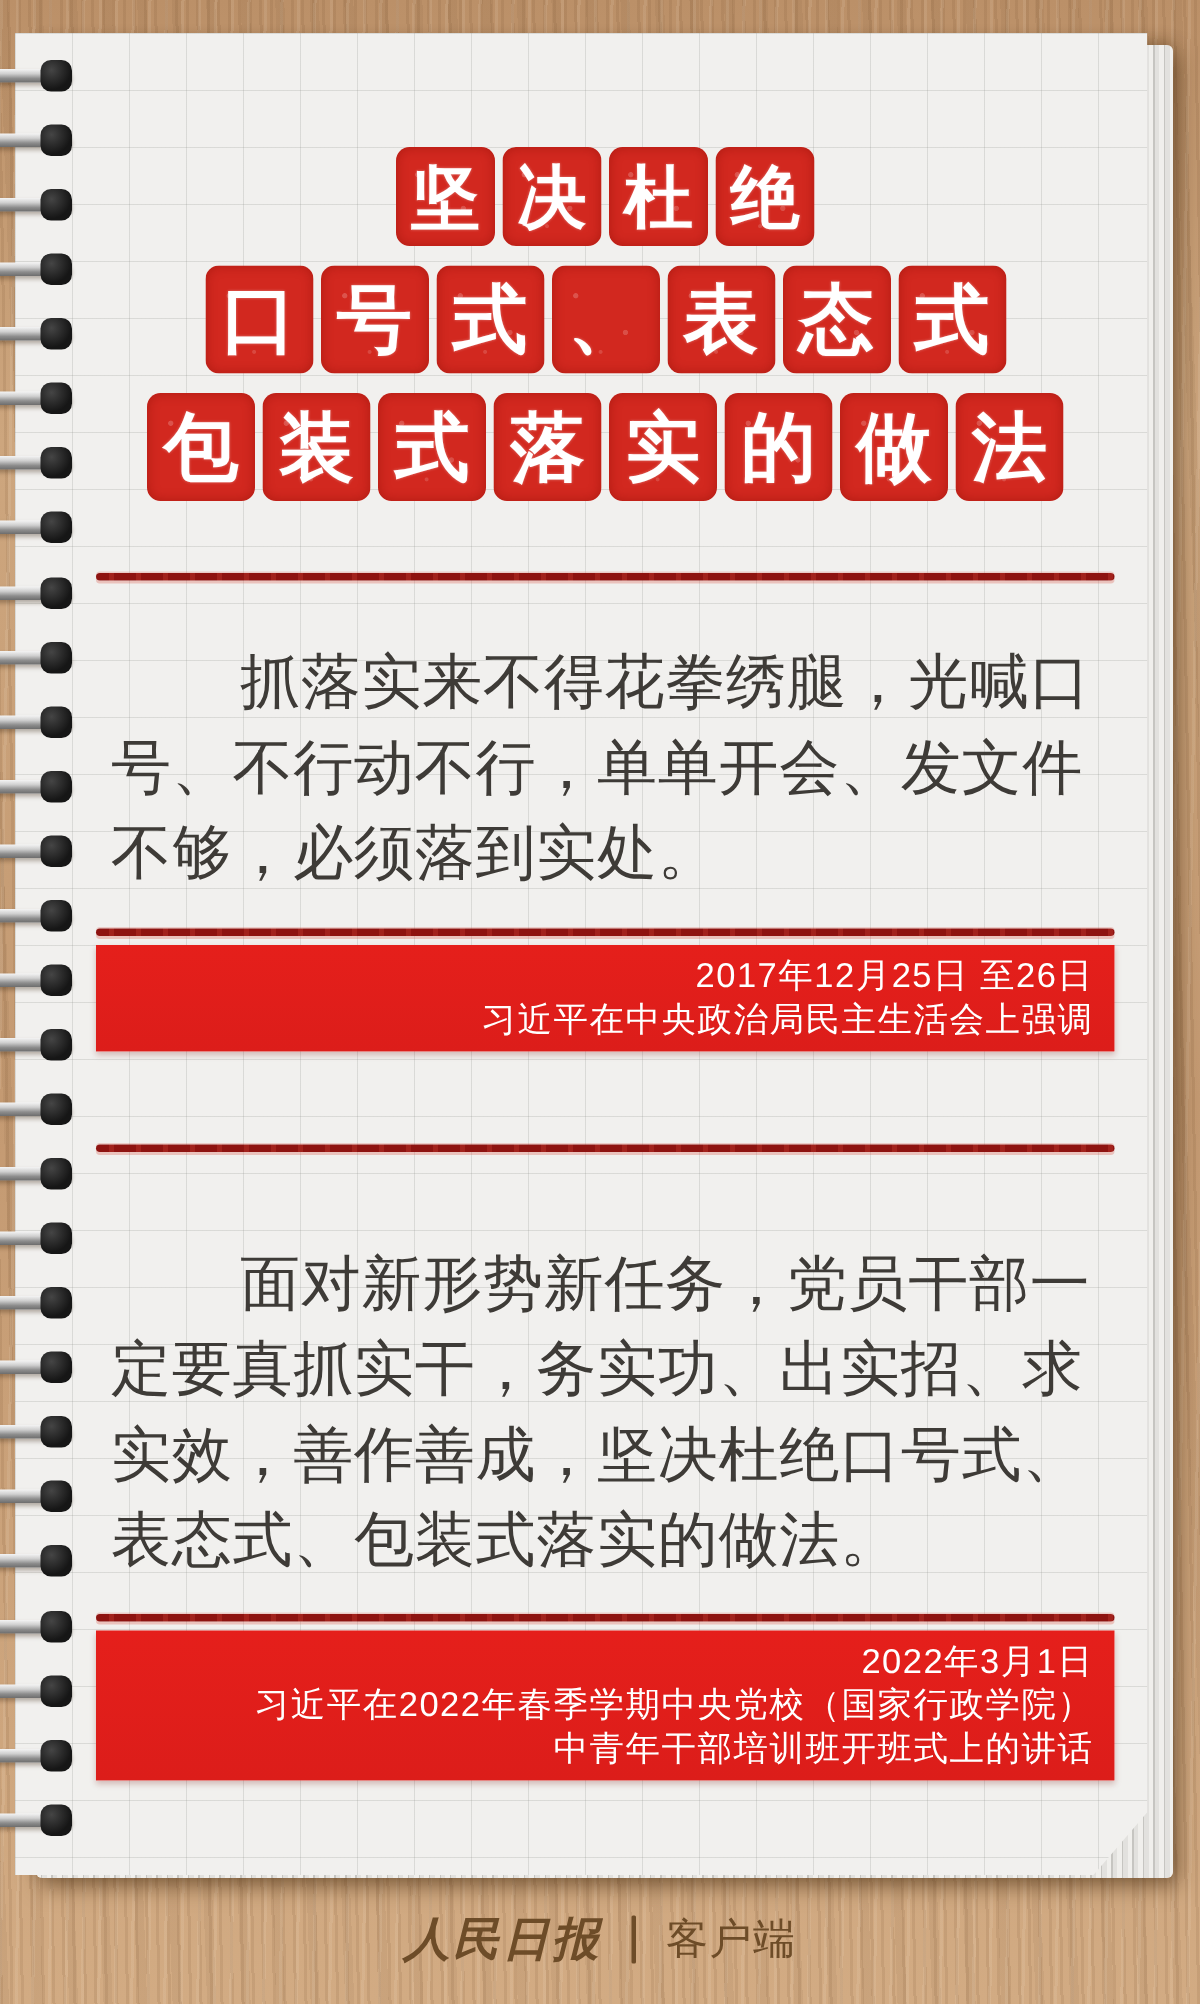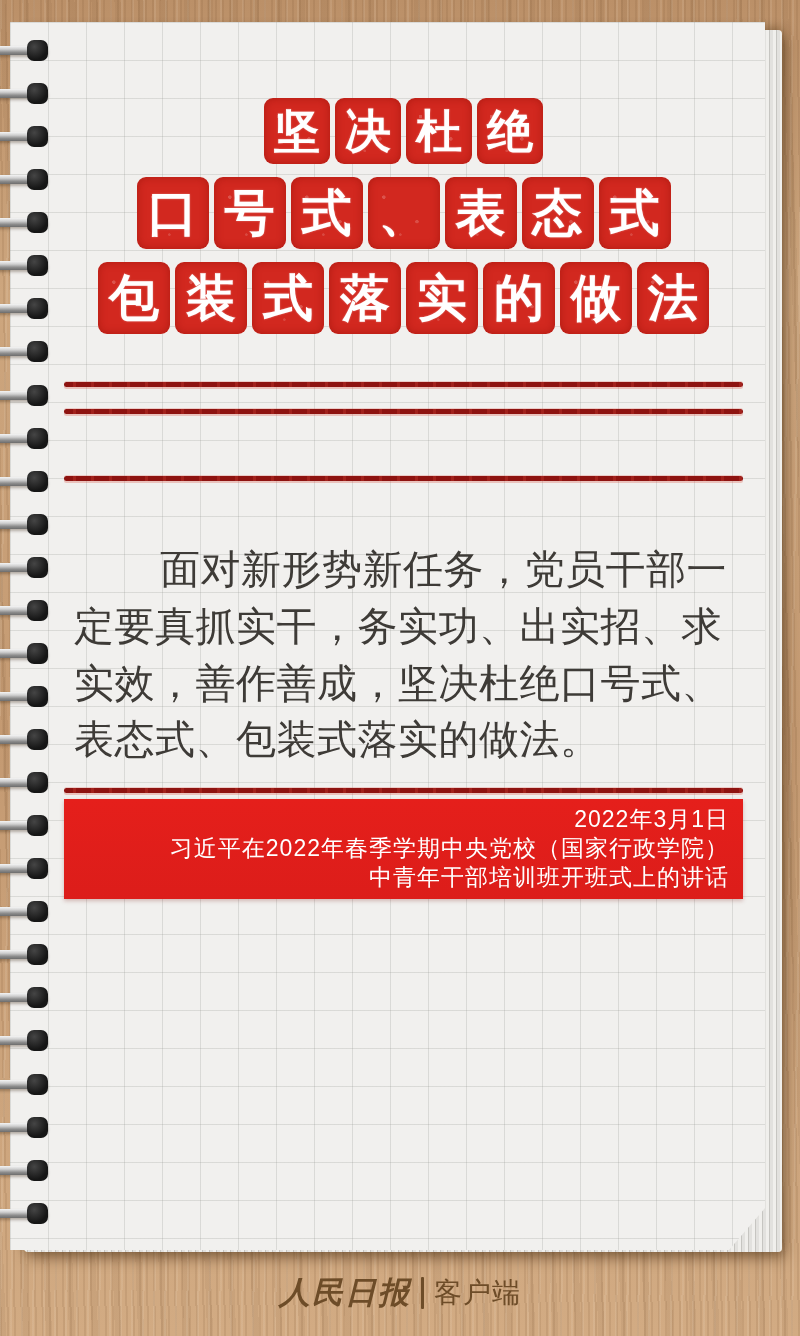--- a/index.html
+++ b/index.html
@@ -91,21 +91,21 @@
     background:linear-gradient(180deg,#e51f1b 0%,#dc1d1a 100%);
     color:#fff;text-align:right;
     font-family:"Liberation Sans","DejaVu Sans",sans-serif;
     font-size:23px;line-height:29px;letter-spacing:1px;
     box-shadow:0 2px 4px rgba(120,20,10,.25);
   }
   .banner div{white-space:nowrap;}
 
   .footer{
     position:absolute;left:0;top:1268px;width:800px;height:50px;
-    display:flex;align-items:center;justify-content:center;gap:10px;
+    display:flex;align-items:center;justify-content:center;gap:20px;
     color:#6d4c28;
   }
   .brand-script{
     font-family:"DejaVu Serif","Liberation Serif",serif;
     font-style:italic;font-weight:700;font-size:31px;letter-spacing:2px;
   }
   .brand-sep{width:3px;height:32px;background:#6d4c28;border-radius:1px;}
   .brand-suffix{
     font-family:"Liberation Sans","DejaVu Sans",sans-serif;
     font-weight:400;font-size:28px;letter-spacing:1px;
@@ -139,22 +139,27 @@
       <span class="tblock">式</span>
       <span class="tblock">落</span>
       <span class="tblock">实</span>
       <span class="tblock">的</span>
       <span class="tblock">做</span>
       <span class="tblock">法</span>
     </div>
 
   <div class="divider d1"></div>
 
+  <p class="quote">抓落实来不得花拳绣腿，光喊口号、不行动不行，单单开会、发文件不够，必须落到实处。</p>
 
   <div class="divider d2"></div>
+  <div class="banner">
+    <div>2017年12月25日 至26日</div>
+    <div>习近平在中央政治局民主生活会上强调</div>
+  </div>
 
   <div class="divider d3"></div>
 
   <p class="quote q2">面对新形势新任务，党员干部一定要真抓实干，务实功、出实招、求实效，善作善成，坚决杜绝口号式、表态式、包装式落实的做法。</p>
 
   <div class="divider d4"></div>
   <div class="banner">
     <div>2022年3月1日</div>
     <div>习近平在2022年春季学期中央党校（国家行政学院）</div>
     <div>中青年干部培训班开班式上的讲话</div>

